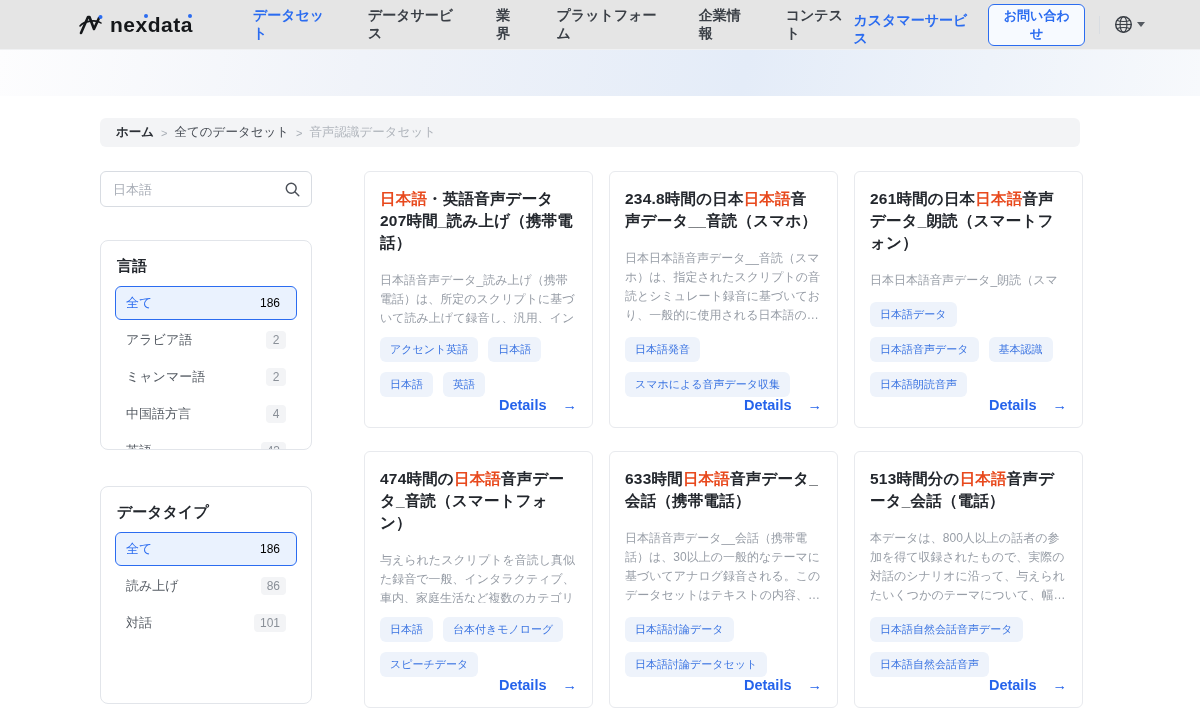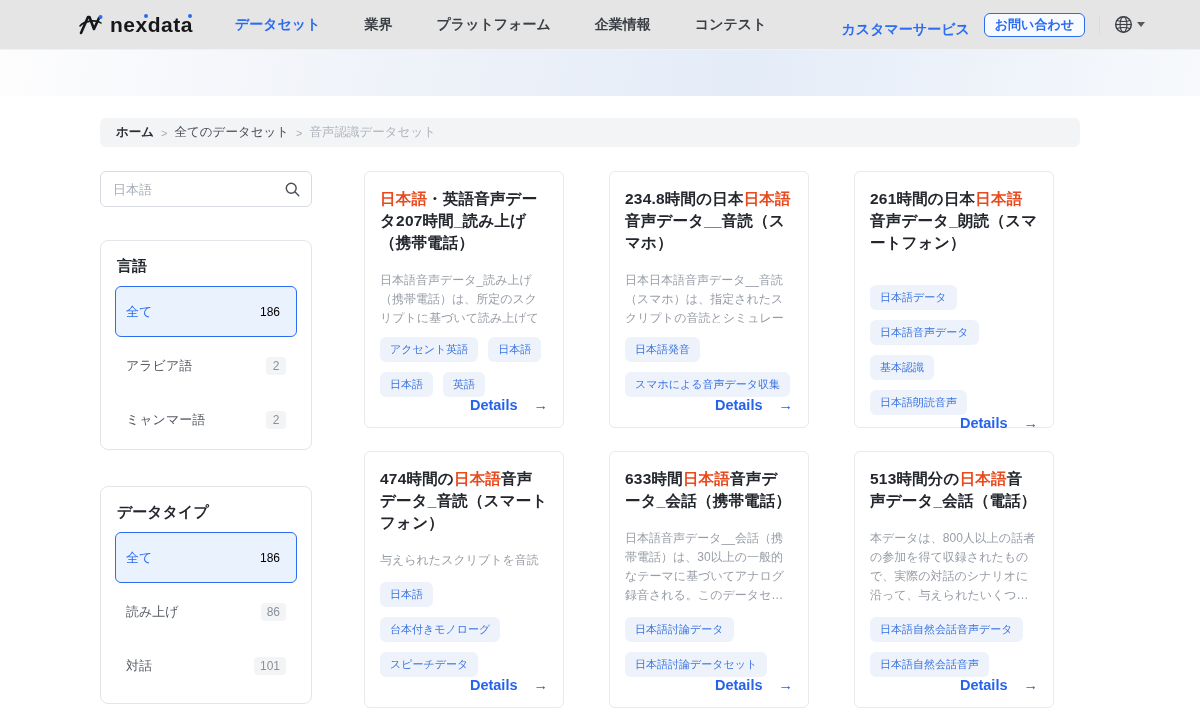--- a/index.html
+++ b/index.html
@@ -7,21 +7,21 @@
     font-family:"Liberation Sans","DejaVu Sans",sans-serif; }
 
   
   .header { height:50px; display:flex; align-items:center; padding:0 55px 0 78px;
     background:#e5e5e5; border-bottom:1px solid #f0f1f3; position:relative; z-index:5; }
   .logo { display:flex; align-items:center; gap:6px; }
   .logo-word { font-size:21px; font-weight:800; color:#15171a; letter-spacing:.5px; position:relative; }
   .logo-dot { position:absolute; width:4px; height:4px; border-radius:50%; background:#2b6cf0; }
   .logo-dot.d1 { top:1px; left:34px; }
   .logo-dot.d2 { top:1px; left:78px; }
-  .nav { display:flex; align-items:center; gap:44px; margin-left:42px; }
+  .nav { display:flex; align-items:center; gap:34px; margin-left:60px; }
   .nav-item { font-size:14px; font-weight:600; color:#3a3f46; cursor:pointer; }
   .nav-item.active { color:#2b6cf0; }
   .header-right { margin-left:auto; display:flex; align-items:center; gap:14px; }
   .cs-link { color:#2b6cf0; font-size:14px; font-weight:700; cursor:pointer;margin-top:11px; }
   .contact-btn { border:1px solid #2b6cf0; color:#2b6cf0; background:#f7faff; font-size:13px;
     font-weight:600; padding:2px 10px; border-radius:6px; cursor:pointer;
     font-family:"Liberation Sans","DejaVu Sans",sans-serif; }
   .hdr-divider { width:1px; height:18px; background:#d9dde2; }
   .globe-wrap { display:flex; align-items:center; gap:4px; cursor:pointer; }
   .caret { width:0; height:0; border-left:4px solid transparent; border-right:4px solid transparent;
@@ -48,32 +48,32 @@
   .search-box { height:36px; border:1px solid #d8dce2; border-radius:6px; display:flex;
     align-items:center; padding:0 10px 0 12px; background:#fff; }
   .search-input { border:none; outline:none; flex:1; font-size:13px; color:#3a3f46; min-width:0;
     font-family:"Liberation Sans","DejaVu Sans",sans-serif; }
   .search-input::placeholder { color:#a8adb6; }
   .panel { border:1px solid #e2e5ea; border-radius:8px; background:#fff; padding:14px 14px;
     overflow:hidden; }
   .panel-lang { margin-top:33px; height:210px; }
   .panel-type { margin-top:36px; height:218px; }
   .panel-title { font-size:15px; font-weight:800; color:#23272d; margin:2px 0 10px 2px; }
-  .filter-item { display:flex; align-items:center; justify-content:space-between; height:51px;
+  .filter-item { display:flex; align-items:center; justify-content:space-between; height:34px;
     padding:0 10px; margin:3px 0; border-radius:6px; border:1px solid transparent;
     font-size:13px; color:#565c64; cursor:pointer; }
   .filter-item .count { background:#f3f4f6; color:#8a9098; font-size:12px; border-radius:4px;
     padding:2px 6px; min-width:20px; text-align:center; }
   .filter-item.selected { border-color:#2b6cf0; background:#eaf2fe; color:#2b6cf0; }
   .filter-item.selected .count { background:transparent; color:#000000; font-weight:400; }
 
   
   .cards-grid { margin-left:52px; display:grid; grid-template-columns:repeat(3,220px);
     column-gap:25px; row-gap:23px; }
-  .card { width:200px; height:257px; background:#fff; border:1px solid #e8eaee; border-radius:6px;
+  .card { width:229px; height:257px; background:#fff; border:1px solid #e8eaee; border-radius:6px;
     padding:16px 15px 14px; display:flex; flex-direction:column; }
   .card-title { font-size:15.5px; font-weight:700; color:#23272d; line-height:1.42; letter-spacing:.2px; }
   .card-title .hl { color:#e8491d; }
   .card-desc { margin-top:17px; font-size:12px; color:#979da6; line-height:1.58;
     display:-webkit-box; -webkit-line-clamp:4; -webkit-box-orient:vertical; overflow:hidden; }
   .card-tags { margin-top:14px; display:flex; flex-wrap:wrap; gap:10px 10px; }
   .tag { background:#eef3fb; color:#3b74e2; font-size:11px; padding:5px 10px; border-radius:6px;
     white-space:nowrap; cursor:pointer; }
   .details-link { margin-top:auto; align-self:flex-end; color:#2563eb; font-size:14.5px;
     font-weight:700; cursor:pointer; display:flex; align-items:center; gap:16px; }
@@ -89,20 +89,21 @@
       <circle cx="22.5" cy="4" r="2" fill="#2b6cf0"></circle>
     </svg>
     <span class="logo-word">
       <span>nexdata</span>
       <span class="logo-dot d1"></span>
       <span class="logo-dot d2"></span>
     </span>
   </div>
   <div class="nav">
     <span class="nav-item active">データセット</span>
+    <span class="nav-item">データサービス</span>
     <span class="nav-item">業界</span>
     <span class="nav-item">プラットフォーム</span>
     <span class="nav-item">企業情報</span>
     <span class="nav-item">コンテスト</span>
   </div>
   <div class="header-right">
     <span class="cs-link">カスタマーサービス</span>
     <button class="contact-btn">お問い合わせ</button>
     <span class="hdr-divider"></span>
     <span class="globe-wrap">

